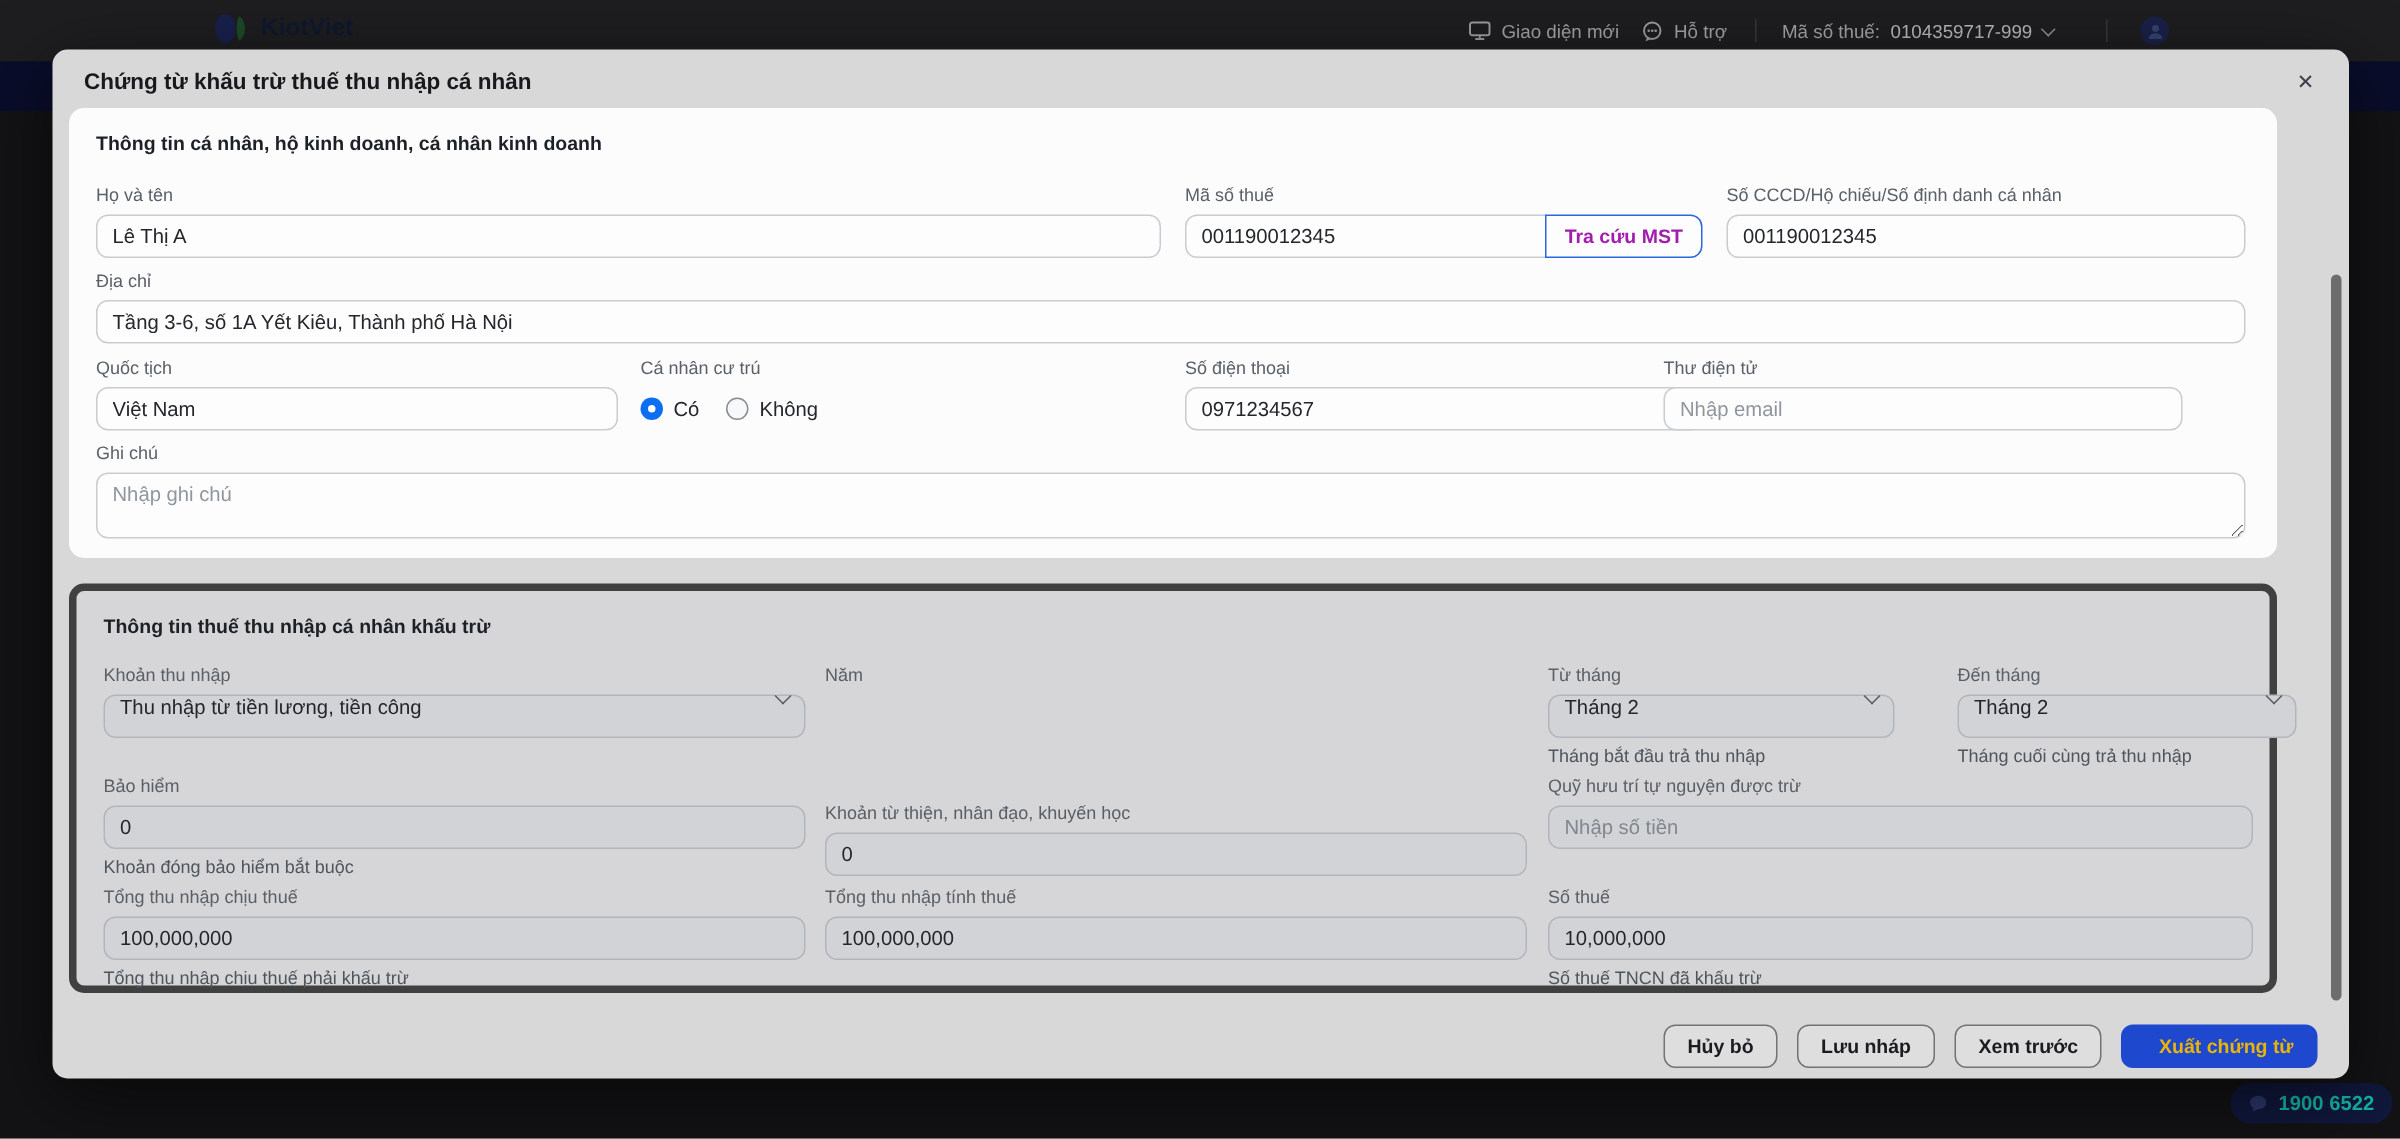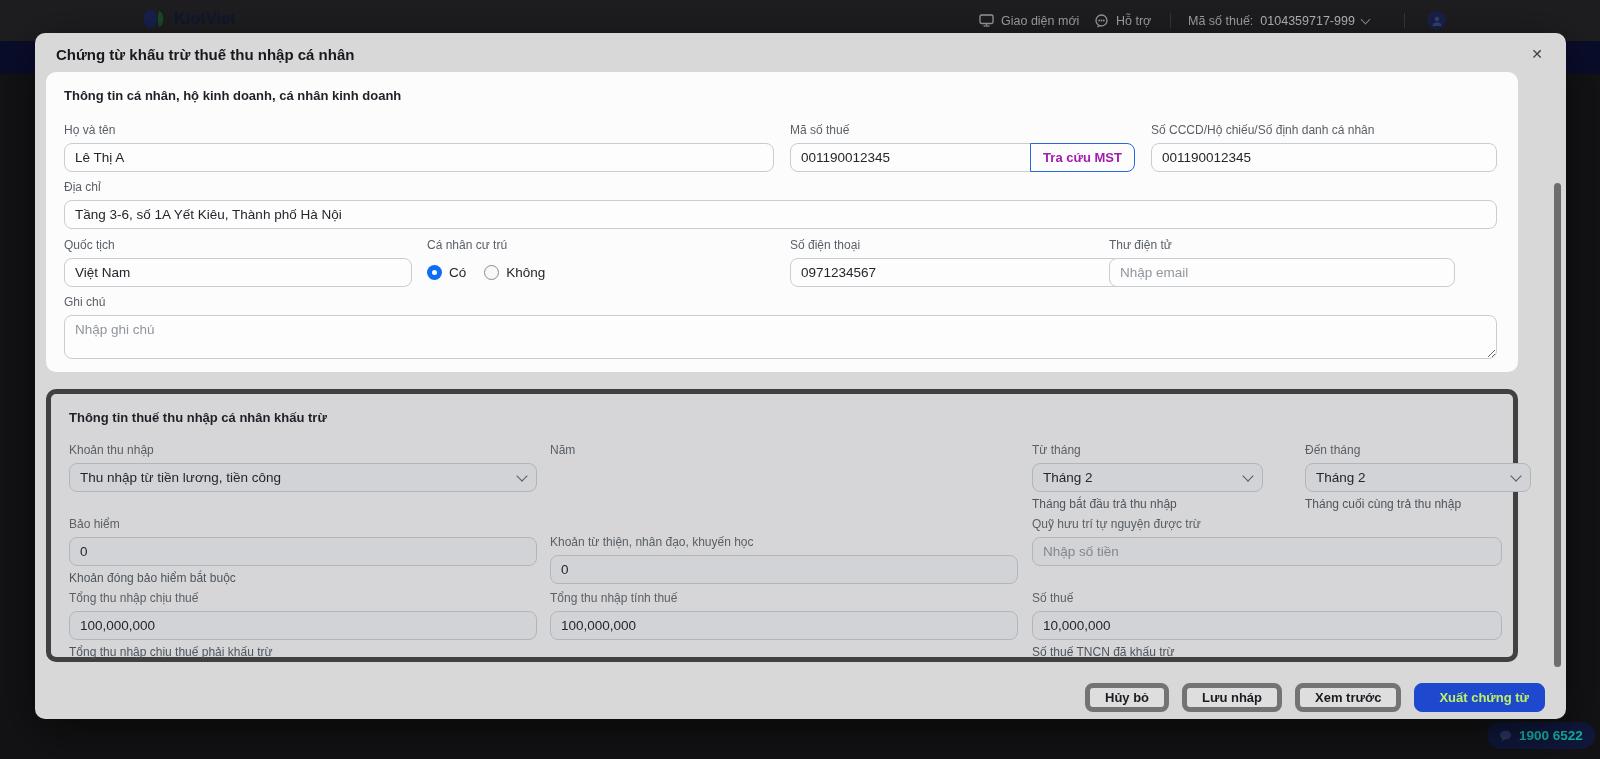--- a/index.html
+++ b/index.html
@@ -40,21 +40,21 @@
   .card2 { top:356px; height:273px; background:#d6d6d8; border:5px solid #404040; }
   .s-title { position:absolute; left:18px; top:16px; font-size:13px; font-weight:700; color:#1d2127; }
 
   .field { position:absolute; }
   .f-label { font-size:12px; color:#5a6067; margin-bottom:6px; white-space:nowrap; }
   .f-helper { font-size:12px; color:#4e555d; margin-top:5px; white-space:nowrap; }
   .f-input, .f-select, .f-area {
     width:100%; height:29px; border:1px solid #c9ccd1; border-radius:8px; background:#fdfdfe;
     font-family:inherit; font-size:13.5px; color:#23262b; padding:0 10px; outline:none;
   }
-  .f-select { display:flex; align-items:center; justify-content:space-between; cursor:pointer; }
+  .f-select { display:flex; justify-content:space-between; cursor:pointer; }
   .chev { width:8px; height:8px; border-right:1.6px solid #565b63; border-bottom:1.6px solid #565b63;
           transform:rotate(45deg); margin-top:-4px; flex:none; }
   .f-area { height:44px; padding:6px 10px; resize:both; }
   .f-input::placeholder, .f-area::placeholder { color:#90969e; }
   .gray .f-input, .gray .f-select { background:#d2d3d6; border-color:#b2b6bc; }
   .gray .f-input::placeholder { color:#81878f; }
 
   .group { display:flex; width:100%; }
   .group .f-input { flex:1; border-radius:8px 0 0 8px; }
   .mst-btn { width:105px; height:29px; flex:none; border:1px solid #2a66df; background:#fdfdfe;
@@ -66,22 +66,22 @@
            border:1.5px solid #878d94; background:#f7f8f9; }
   .radio.on { border:none; background:#0d6ef2; }
   .radio.on::after { content:""; position:absolute; left:5px; top:5px; width:5px; height:5px;
                      border-radius:50%; background:#fdfdfe; }
   .r-label { font-size:13.5px; color:#23262b; margin-left:7px; }
   .r-gap { margin-left:18px; }
 
   .footer { position:absolute; right:21px; top:650px; display:flex; gap:13px; }
   .btn { height:29px; padding:0 15px; border-radius:8px; font-family:inherit; font-size:13px;
          font-weight:700; cursor:pointer; }
-  .btn-sec { background:#dededf; border:5px solid #737373; color:#1a1c20; }
-  .btn-pri { background:#1e49cf; border:1px solid #1e49cf; color:#bef264;padding-left:24px; }
+  .btn-sec { background:#dededf; border:1px solid #737373; color:#1a1c20; }
+  .btn-pri { background:#1e49cf; border:1px solid #1e49cf; color:#eab308;padding-left:24px; }
 </style>
 </head>
 <body>
 
 <div class="topbar">
   <div class="brand">
     <svg width="25" height="22" viewBox="0 0 26 22">
       <ellipse cx="8.5" cy="11" rx="7" ry="10" fill="#18214d"></ellipse>
       <path d="M18 2.5 C23.5 5.5 23.5 16.5 18 19.5 C15.8 14.5 15.8 7.5 18 2.5 Z" fill="#1c4a28"></path>
     </svg>

